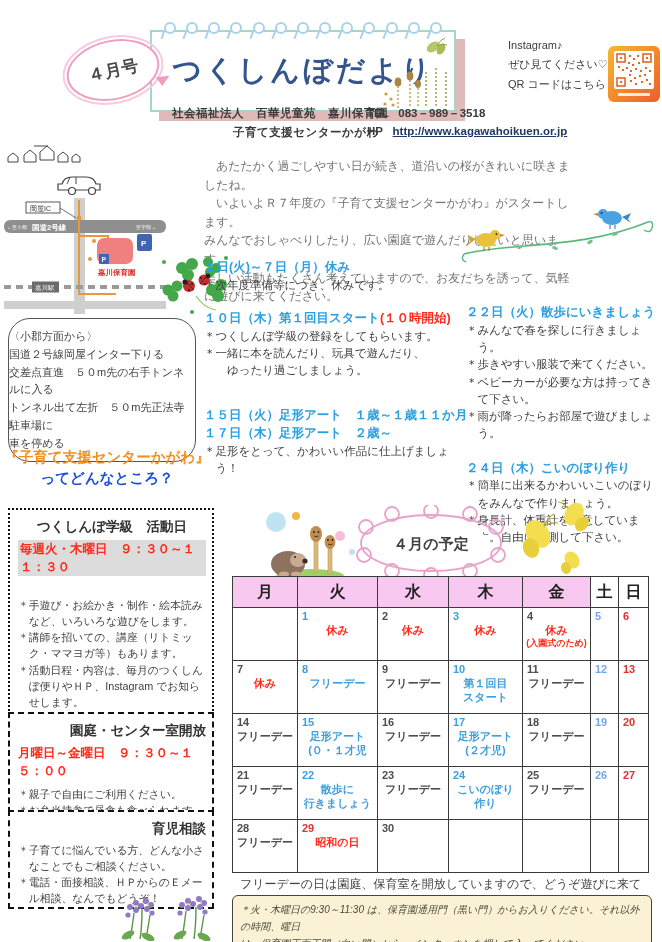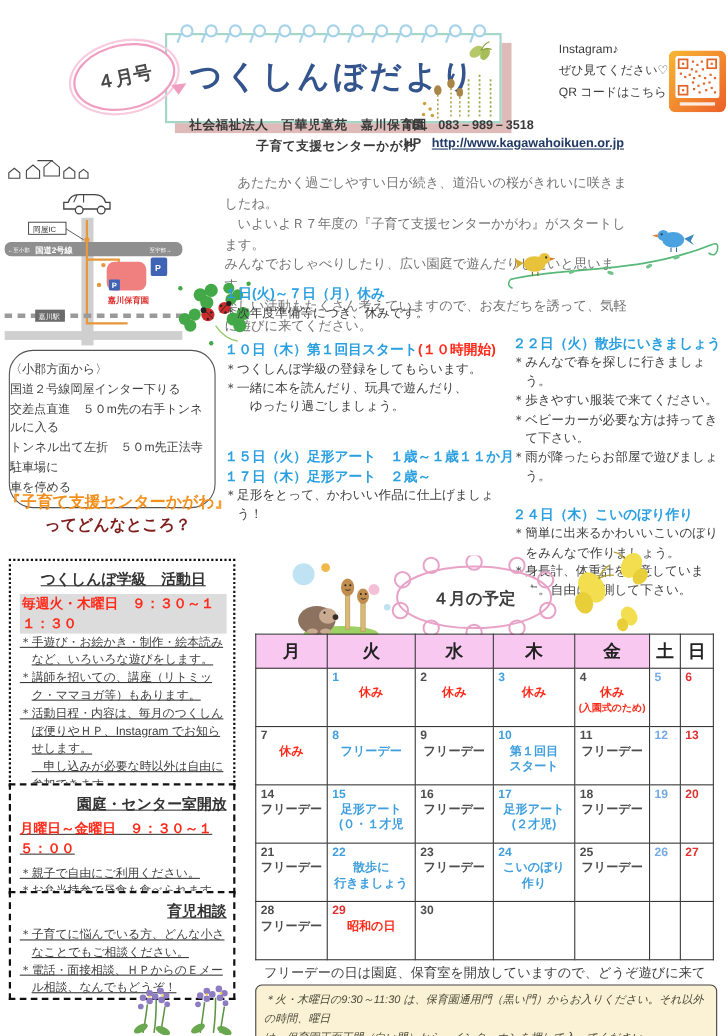--- a/index.html
+++ b/index.html
@@ -36,22 +36,22 @@
   .blist div{text-indent:-1em;padding-left:1em;white-space:pre-line;}
   .col1{left:204px;top:258px;width:266px;}
   .col2{left:466px;top:303px;width:196px;}
   .gap1{margin-bottom:15px;} .gap2{margin-bottom:17px;}
 
   
   .dirbox{left:8px;top:318px;width:178px;border:1.5px solid #555;border-radius:22px;
         padding:9px 8px 8px 0;font-size:11px;line-height:1.62;color:#3f3f3f;}
   .about{left:4px;top:447px;width:206px;text-align:center;font-weight:bold;font-size:14.5px;line-height:1.45;}
   .about .l1{color:#f3901d;}
-  .about .l2{color:#7f1d1d;}
-  .box{left:8px;width:188px;background:#fff;padding:7px 6px 14px 8px;font-size:11px;line-height:1.45;color:#3c3c3c;text-decoration:underline;}
+  .about .l2{color:#1d4ed8;}
+  .box{left:8px;width:188px;background:#fff;padding:7px 6px 14px 8px;font-size:11px;line-height:1.45;color:#3c3c3c;}
   .box .btitle{text-align:center;font-size:13.5px;font-weight:bold;color:#333;margin-bottom:3px;}
   .box .sked{color:#ff2a1a;font-weight:bold;font-size:12.5px;}
   .box .skedbg{background:#dcdcdc;display:inline-block;padding:0 2px;}
   .box .blist{font-size:10.8px;}
   .box .foot{text-align:center;margin-top:8px;}
   .box1{top:508px;height:182px;border:2px dotted #111;}
   .box2{top:712px;height:76px;border:2.5px dashed #111;}
   .box3{top:810px;height:74px;border:2.5px dashed #111;}
   .box .btitle-left{text-align:right;padding-left:10px;}
 
@@ -369,21 +369,21 @@
   </div>
 
   <div class="abs about">
     <div class="l1">『子育て支援センターかがわ』</div>
     <div class="l2">ってどんなところ？</div>
   </div>
 
   <div class="abs box box1">
     <div class="btitle">つくしんぼ学級　活動日</div>
     <div class="sked"><span class="skedbg">毎週火・木曜日　９：３０～１１：３０</span></div>
-    <div class="blist" style="margin-top:0">
+    <div class="blist" style="margin-top:21px">
       <div>＊手遊び・お絵かき・制作・絵本読みなど、いろいろな遊びをします。</div>
       <div>＊講師を招いての、講座（リトミック・ママヨガ等）もあります。</div>
       <div>＊活動日程・内容は、毎月のつくしんぼ便りやＨＰ、Instagram でお知らせします。
 　申し込みが必要な時以外は自由に参加できます。</div>
     </div>
     <div class="foot">～気軽にご参加ください～</div>
   </div>
 
   <div class="abs box box2">
     <div class="btitle btitle-left">園庭・センター室開放</div>

